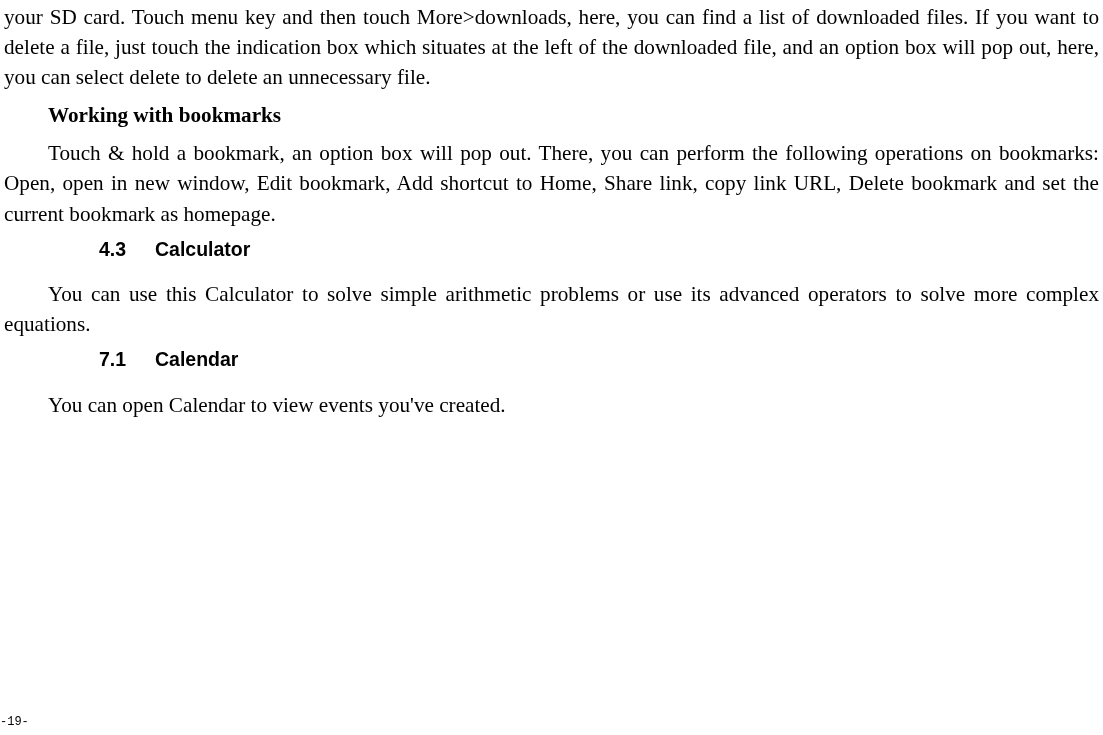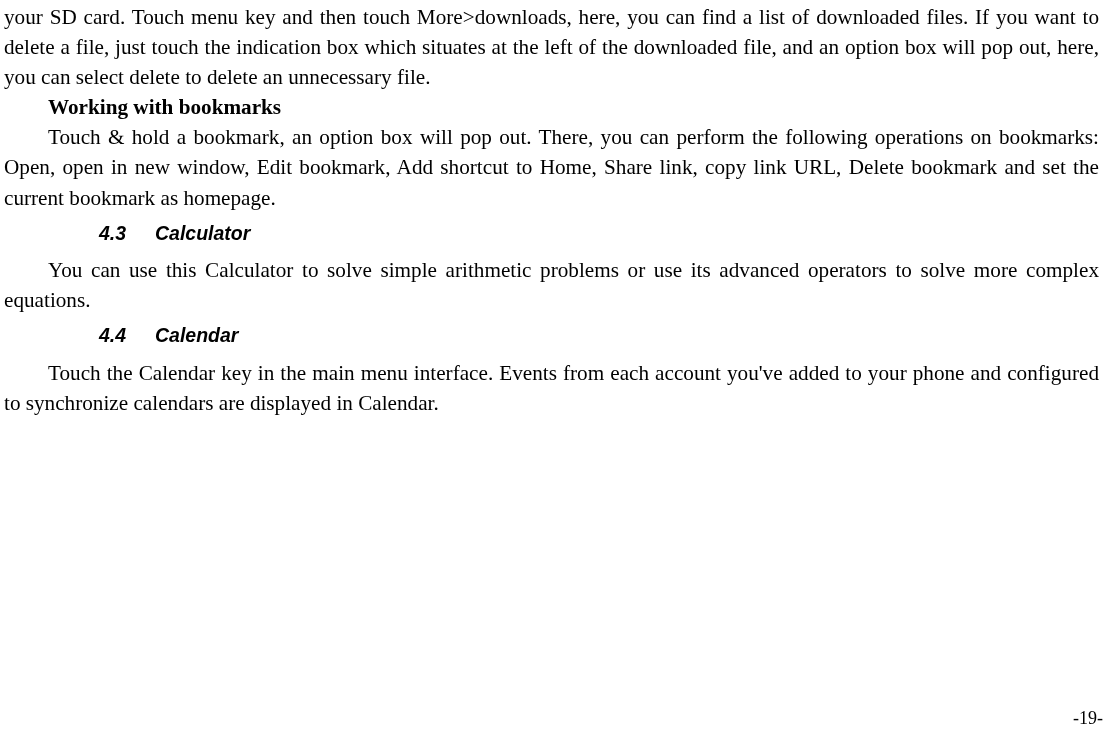--- a/index.html
+++ b/index.html
@@ -14,50 +14,49 @@
   }
   .content {
     font-size: 21.2px;
     line-height: 1.42;
   }
   .para {
     text-align: justify;
     text-justify: inter-word;
     margin: 0;
   }
-  .indent { text-indent: 44px; }
+  .indent { text-indent: 44px; margin-top: 8px; }
   .bold { font-weight: bold; }
   .subhead {
     font-family: Arial, "Helvetica Neue", Helvetica, sans-serif;
     font-weight: bold;
     font-size: 19.5px;
     padding: 9px 0 10px 95px;
     line-height: 1.2;
-    font-style: italic;
   }
   .subhead .num { display: inline-block; width: 56px; }
   .footer {
     position: absolute;
     bottom: 6px;
     left: 0; right: 0;
-    text-align: right;
-    font-size: 18px;
-    font-family: Liberation Serif, serif;
+    text-align: left;
+    font-size: 12px;
+    font-family: Liberation Mono, monospace;
   }
 </style>
 </head>
 <body>
 
 <div class="content">
   <p class="para">your SD card. Touch menu key and then touch More&gt;downloads, here, you can find a list of downloaded files. If you want to delete a file, just touch the indication box which situates at the left of the downloaded file, and an option box will pop out, here, you can select delete to delete an unnecessary file.</p>
   <p class="para indent bold">Working with bookmarks</p>
   <p class="para indent">Touch &amp; hold a bookmark, an option box will pop out. There, you can perform the following operations on bookmarks: Open, open in new window, Edit bookmark, Add shortcut to Home, Share link, copy link URL, Delete bookmark and set the current bookmark as homepage.</p>
   <div class="subhead">
     <span class="num">4.3</span><span>Calculator</span>
   </div>
   <p class="para indent">You can use this Calculator to solve simple arithmetic problems or use its advanced operators to solve more complex equations.</p>
   <div class="subhead">
-    <span class="num">4.4</span><span>Calendar</span>
+    <span class="num">7.1</span><span>Calendar</span>
   </div>
-  <p class="para indent">Touch the Calendar key in the main menu interface. Events from each account you've added to your phone and configured to synchronize calendars are displayed in Calendar.</p>
+  <p class="para indent">You can open Calendar to view events you've created.</p>
 </div>
 
 <div class="footer">-19-</div>
 
 </body></html>

